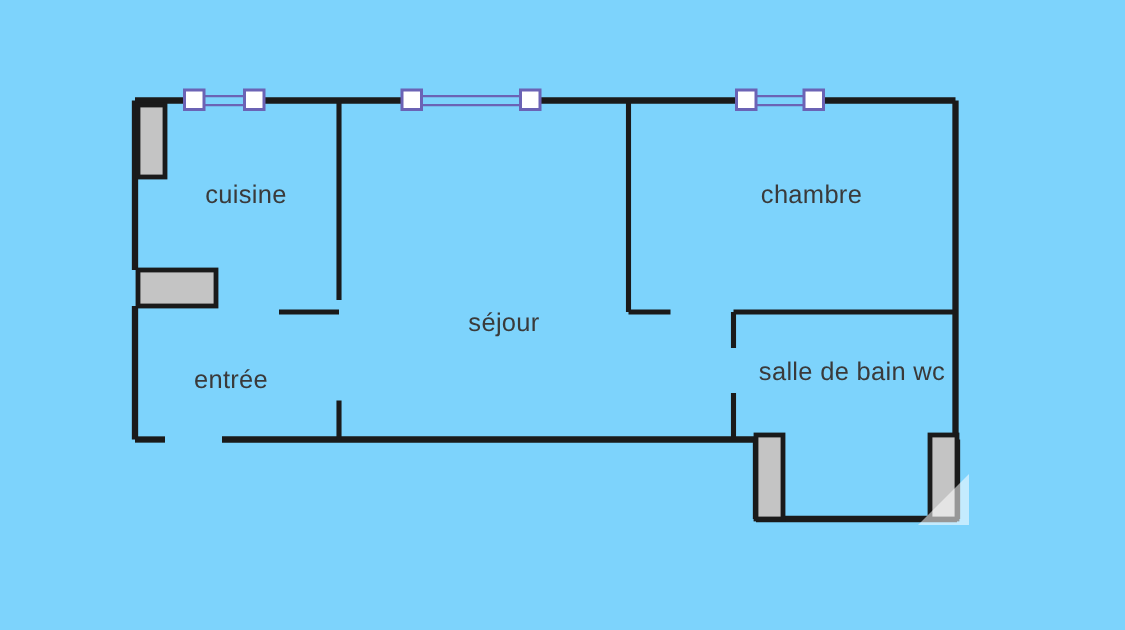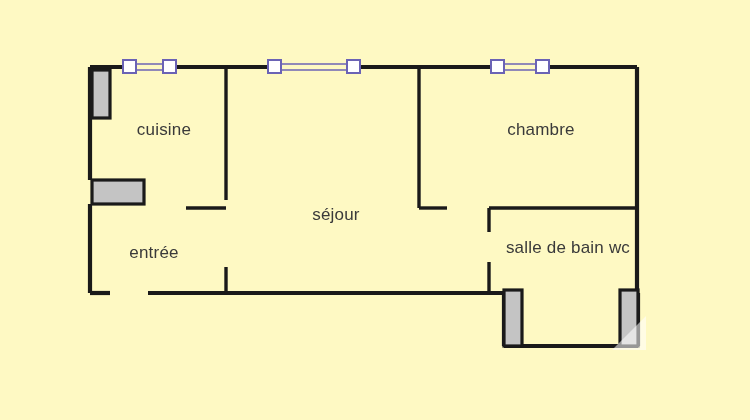--- a/index.html
+++ b/index.html
@@ -10,21 +10,21 @@
   body {
     width: 750px;
     height: 420px;
     font-family: "Liberation Sans", sans-serif;
     overflow: hidden;
   }
   #plan-root {
     position: relative;
     width: 750px;
     height: 420px;
-    background: #fef9c3;
+    background: #7dd3fc;
   }
   svg#floorplan {
     display: block;
     width: 750px;
     height: 420px;
   }
   .wall {
     stroke: #1a1a1a;
     stroke-width: 4.2;
     stroke-linecap: butt;

